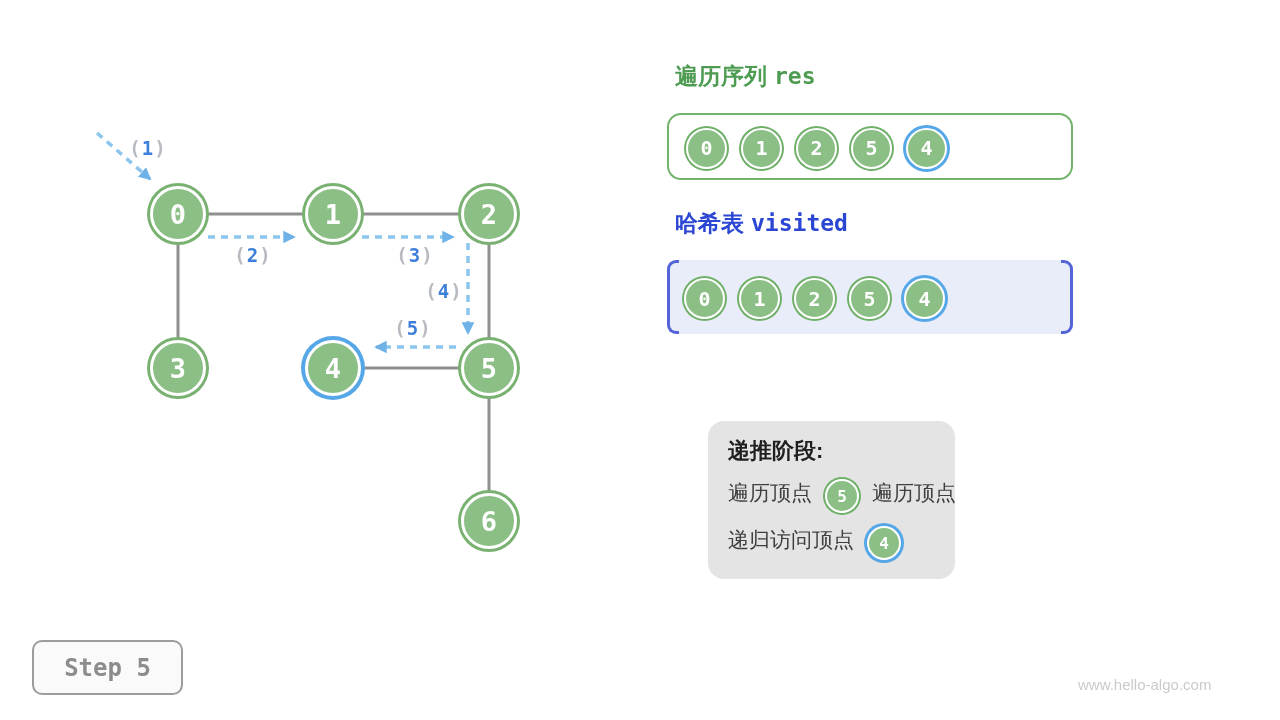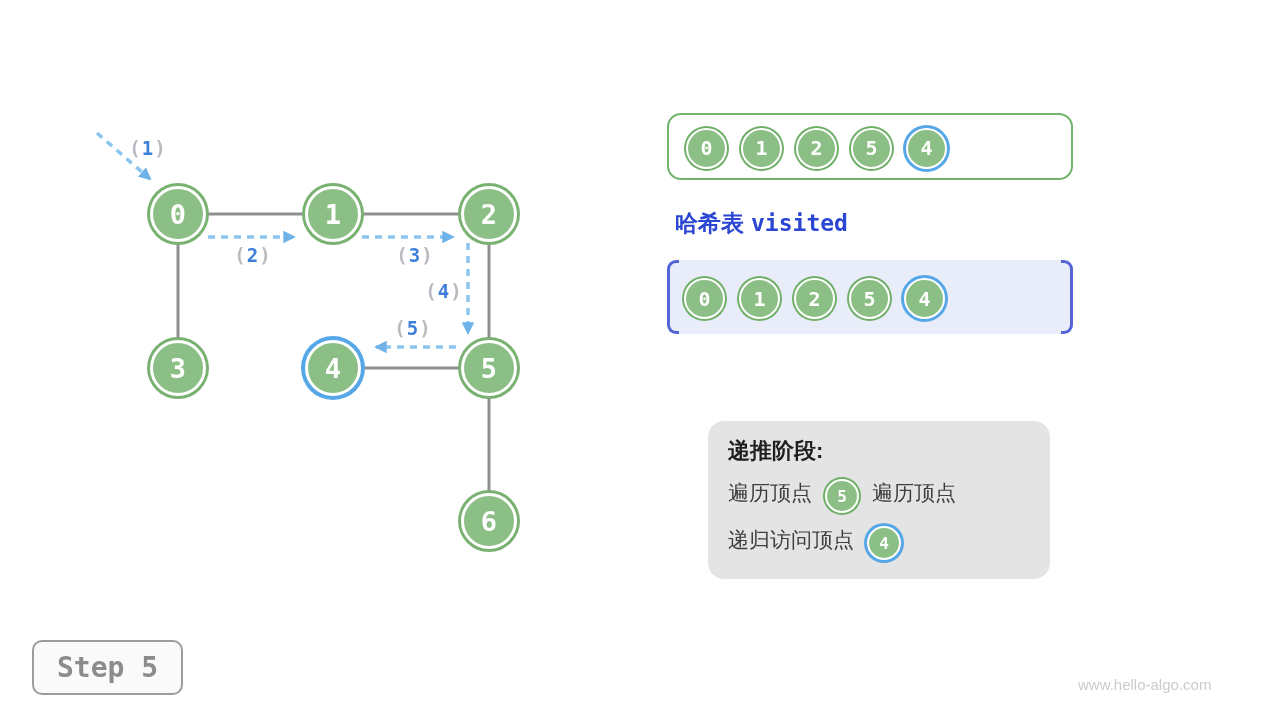--- a/index.html
+++ b/index.html
@@ -57,21 +57,21 @@
     flex:0 0 auto;width:37px;height:37px;border-radius:50%;
     background:#8CBF85;border:2px solid #ffffff;box-shadow:0 0 0 2px #6FAF68;
     display:flex;align-items:center;justify-content:center;
     font-family:"DejaVu Sans Mono",monospace;font-weight:bold;font-size:20px;color:#fff;
     margin:3px 0 0 0;
   }
   .lnode.current{box-shadow:0 0 0 3px #55A7E8;}
 
   
   .info-box{
-    position:absolute;left:708px;top:421px;width:342px;height:158px;
+    position:absolute;left:708px;top:421px;width:247px;height:158px;
     box-sizing:border-box;background:#E4E4E4;border-radius:16px;
     padding:15px 20px 13px 20px;
     display:flex;flex-direction:column;gap:13px;
     font-size:21px;color:#3F3F3F;
   }
   .info-heading{font-weight:bold;font-size:22px;color:#1f1f1f;}
   .info-line{display:flex;gap:10px;white-space:nowrap;}
   .inode{
     flex:0 0 auto;width:30px;height:30px;border-radius:50%;
     background:#8CBF85;border:2px solid #ffffff;box-shadow:0 0 0 2px #6FAF68;
@@ -79,21 +79,21 @@
     font-family:"DejaVu Sans Mono",monospace;font-weight:bold;font-size:16px;color:#fff;
     margin:0 3px;
   }
   .inode.current{box-shadow:0 0 0 3px #55A7E8;}
 
   
   .step-box{
     position:absolute;left:32px;top:640px;width:151px;height:55px;
     box-sizing:border-box;background:#FAFAFA;border:2px solid #9C9C9C;border-radius:10px;
     display:flex;align-items:center;justify-content:center;
-    font-family:"DejaVu Sans Mono",monospace;font-weight:bold;font-size:28px;color:#8C8C8C;
+    font-family:"DejaVu Sans Mono",monospace;font-weight:bold;font-size:24px;color:#8C8C8C;
   }
 
   .watermark{
     position:absolute;left:1078px;top:676px;
     font-family:Liberation Sans, sans-serif;font-size:15px;color:#CBCBCB;
   }
 </style>
 </head>
 <body>
 
@@ -129,20 +129,23 @@
   <div class="gnode current" style="left:305px;top:340px">4</div>
   <div class="gnode" style="left:461px;top:340px">5</div>
   <div class="gnode" style="left:461px;top:493px">6</div>
 
   <div class="slabel" style="left:148px;top:148px"><span class="p">(</span><span class="v">1</span><span class="p">)</span></div>
   <div class="slabel" style="left:253px;top:255px"><span class="p">(</span><span class="v">2</span><span class="p">)</span></div>
   <div class="slabel" style="left:415px;top:255px"><span class="p">(</span><span class="v">3</span><span class="p">)</span></div>
   <div class="slabel" style="left:444px;top:291px"><span class="p">(</span><span class="v">4</span><span class="p">)</span></div>
   <div class="slabel" style="left:413px;top:328px"><span class="p">(</span><span class="v">5</span><span class="p">)</span></div>
 
+  <div class="panel-title" style="left:675px;top:61px;color:#4E9B52">
+    <span>遍历序列</span><span class="code">res</span>
+  </div>
   <div class="res-box">
     <div class="lnode">0</div>
     <div class="lnode">1</div>
     <div class="lnode">2</div>
     <div class="lnode">5</div>
     <div class="lnode current">4</div>
   </div>
 
   <div class="panel-title" style="left:675px;top:208px;color:#2C46D4">
     <span>哈希表</span><span class="code">visited</span>

